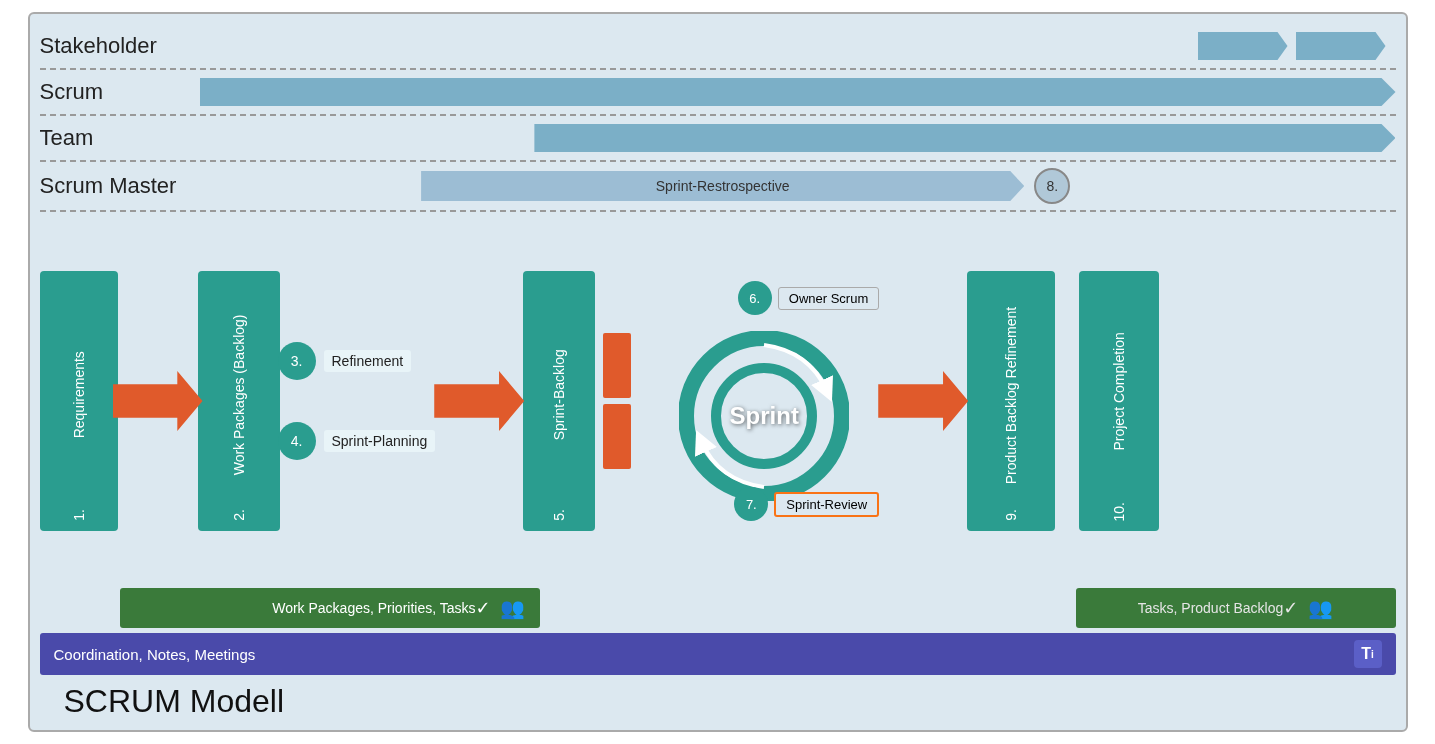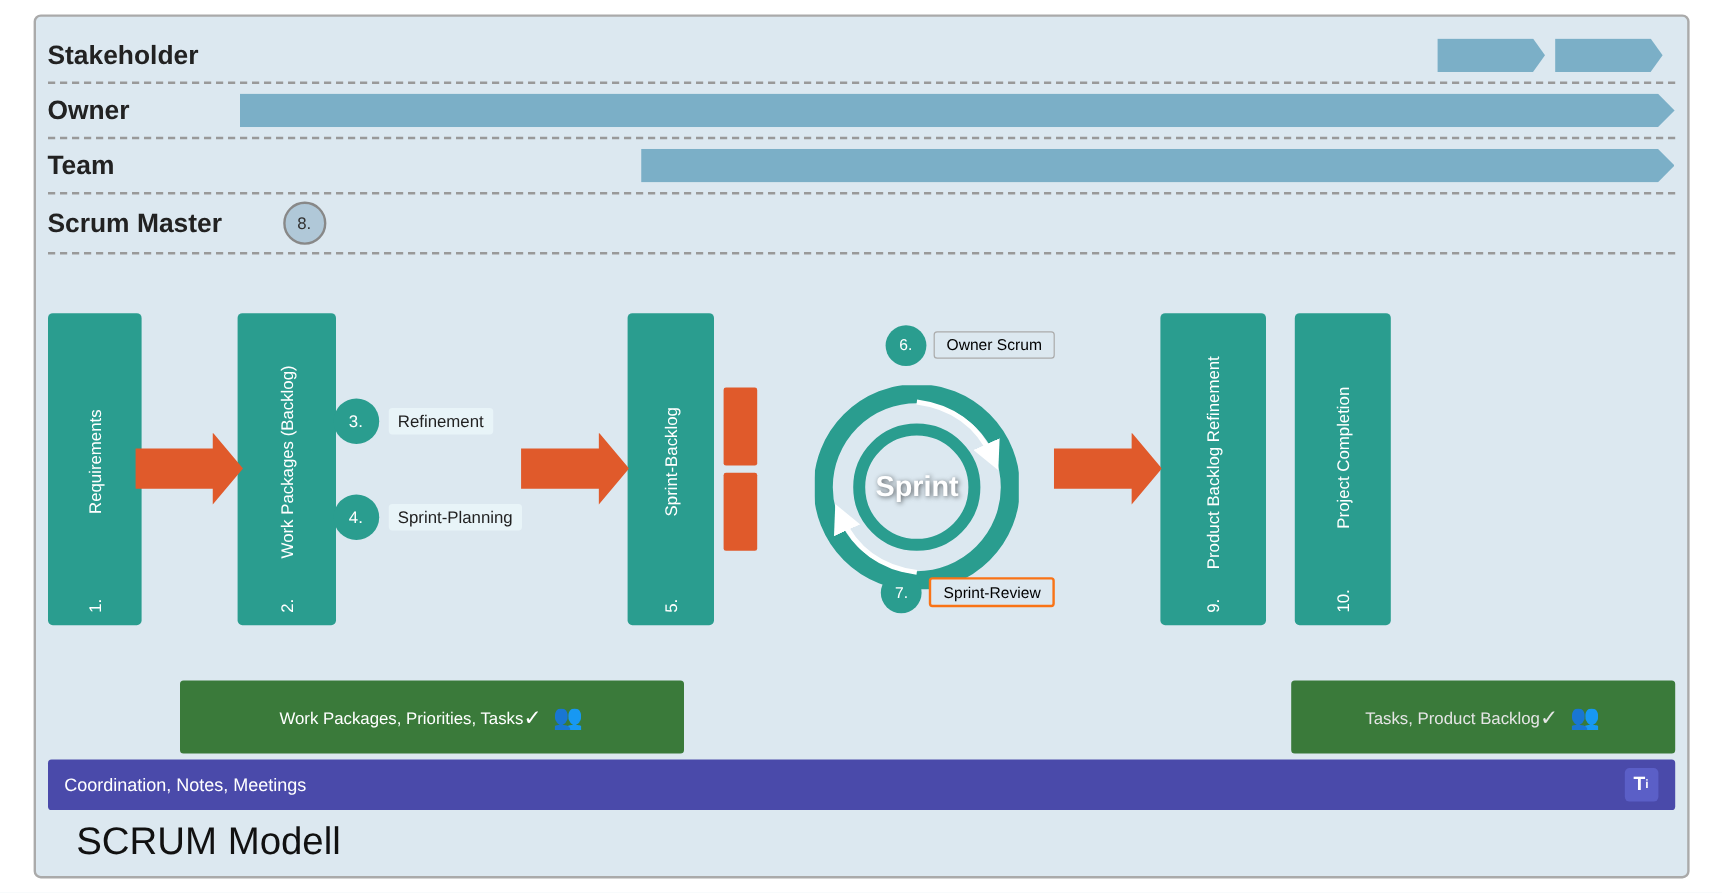--- a/index.html
+++ b/index.html
@@ -42,21 +42,21 @@
       position: relative;
     }
     .swimlane:last-child {
       border-bottom: 2px dashed #999;
       gap: 36px;
     }
 
     .swimlane-label {
       width: 160px;
       font-size: 22px;
-      font-weight: 700;
+      font-weight: 400;
       color: #222;
       flex-shrink: 0;
     }
 
     .swimlane-content {
       flex: 1;
       display: flex;
       align-items: center;
       position: relative;
       min-height: 36px;
@@ -228,36 +228,39 @@
       <div class="swimlane-label">Stakeholder</div>
       <div class="swimlane-content">
         <div class="small-chevrons">
           <div class="small-chevron" style="background:#7bafc7;width:90px;height:28px;clip-path:polygon(0 0, calc(100% - 10px) 0, 100% 50%, calc(100% - 10px) 100%, 0 100%);"></div>
           <div class="small-chevron" style="background:#7bafc7;width:90px;height:28px;clip-path:polygon(0 0, calc(100% - 10px) 0, 100% 50%, calc(100% - 10px) 100%, 0 100%);"></div>
         </div>
       </div>
     </div>
 
     <div class="swimlane">
-      <div class="swimlane-label">Owner</div>
+      <div class="swimlane-label">Scrum</div>
       <div class="swimlane-content">
         <div style="width:100%;height:28px;background:#7bafc7;clip-path:polygon(0 0, calc(100% - 14px) 0, 100% 50%, calc(100% - 14px) 100%, 0 100%);"></div>
       </div>
     </div>
 
     <div class="swimlane">
       <div class="swimlane-label">Team</div>
       <div class="swimlane-content">
         <div style="margin-left:28%;width:72%;height:28px;background:#7bafc7;clip-path:polygon(0 0, calc(100% - 14px) 0, 100% 50%, calc(100% - 14px) 100%, 0 100%);"></div>
       </div>
     </div>
 
     <div class="swimlane" style="min-height:50px;">
       <div class="swimlane-label">Scrum Master</div>
       <div class="swimlane-content" style="gap:10px;">
+        <div style="margin-left:16%;width:52%;height:30px;background:#9cbdd4;clip-path:polygon(0 0, calc(100% - 14px) 0, 100% 50%, calc(100% - 14px) 100%, 0 100%);display:flex;align-items:center;justify-content:center;font-size:14px;color:#333;">
+          <span>Sprint-Restrospective</span>
+        </div>
         <div class="num-circle">
           <span>8.</span>
         </div>
       </div>
     </div>
 
   </div>
 
   <div class="process-row">
 
@@ -370,21 +373,21 @@
       </div>
       <div class="v-num">10.</div>
     </div>
 
   </div>
 
   <div style="display:flex;flex-direction:column;gap:5px;margin-top:6px;">
 
     <div style="display:flex;gap:6px;">
 
-      <div style="flex:0 0 420px;background:#3a7a3a;color:#fff;padding:18px 14px;display:flex;align-items:center;justify-content:center;border-radius:3px;font-size:14px;margin-left:110px;">
+      <div style="flex:0 0 420px;background:#3a7a3a;color:#fff;padding:8px 14px;display:flex;align-items:center;justify-content:flex-end;border-radius:3px;font-size:14px;margin-left:80px;">
         <span>Work Packages, Priorities, Tasks</span>
         <div class="bar-icons">
           <span>✓</span>
           <span style="font-size:20px;">👥</span>
         </div>
       </div>
 
       <div style="flex:1;"></div>
 
       <div style="flex:0 0 320px;background:#3a7a3a;color:#e5e5e5;padding:7px 14px;display:flex;align-items:center;justify-content:center;border-radius:3px;font-size:14px;">

